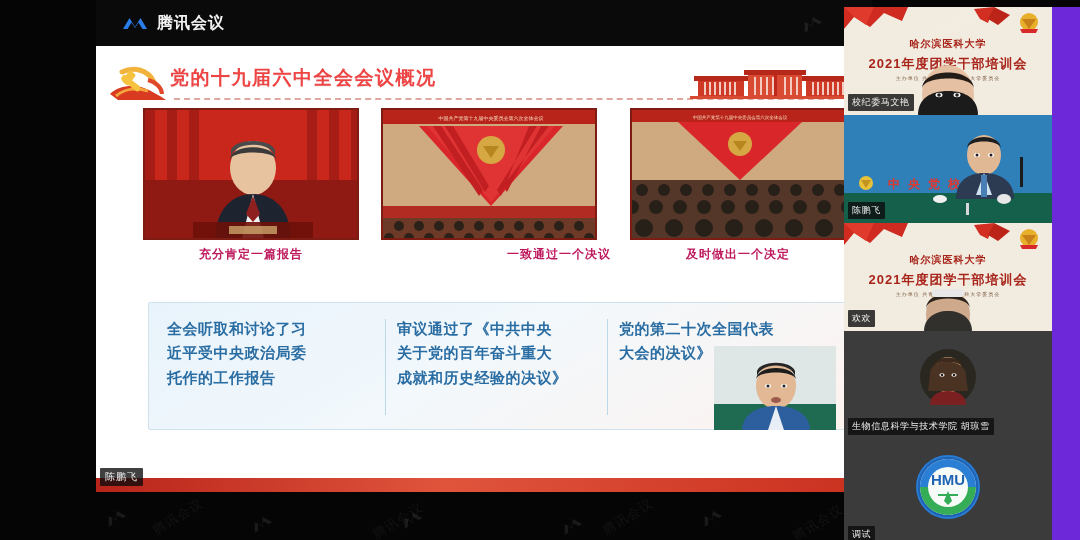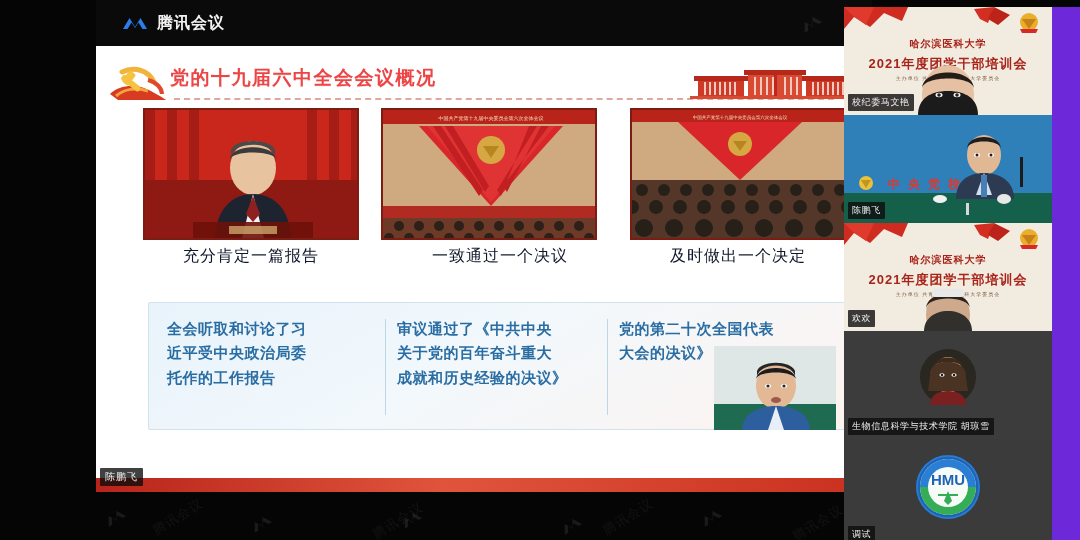--- a/index.html
+++ b/index.html
@@ -67,24 +67,24 @@
     position: absolute; top: 0; width: 216px; height: 132px;
     border: 2px solid #7d1c12; overflow: hidden; background: #2b0c08;
   }
   .photo.p1 { left: 47px; }
   .photo.p2 { left: 285px; }
   .photo.p3 { left: 534px; }
 
   .captions { position: absolute; left: 0; top: 200px; width: 100%; height: 34px; }
   .caption {
     position: absolute; top: 0; width: 240px; text-align: center;
-    color: #0f172a; font-size: 16px; font-weight: normal; letter-spacing: 1px;
+    color: #be185d; font-size: 12px; font-weight: bold; letter-spacing: 1px;
   }
   .caption.c1 { left: 35px; }
-  .caption.c2 { left: 284px; }
+  .caption.c2 { left: 275px; text-align: right; }
   .caption.c3 { left: 522px; }
 
   
   .panel {
     position: absolute; left: 52px; top: 256px; width: 700px; height: 128px;
     background: linear-gradient(150deg,#e8f3fb 0%, #f2f8fc 45%, #fdf3ef 100%);
     border: 1px solid #cfe2ee;
     border-radius: 2px;
   }
   .panel-col {

